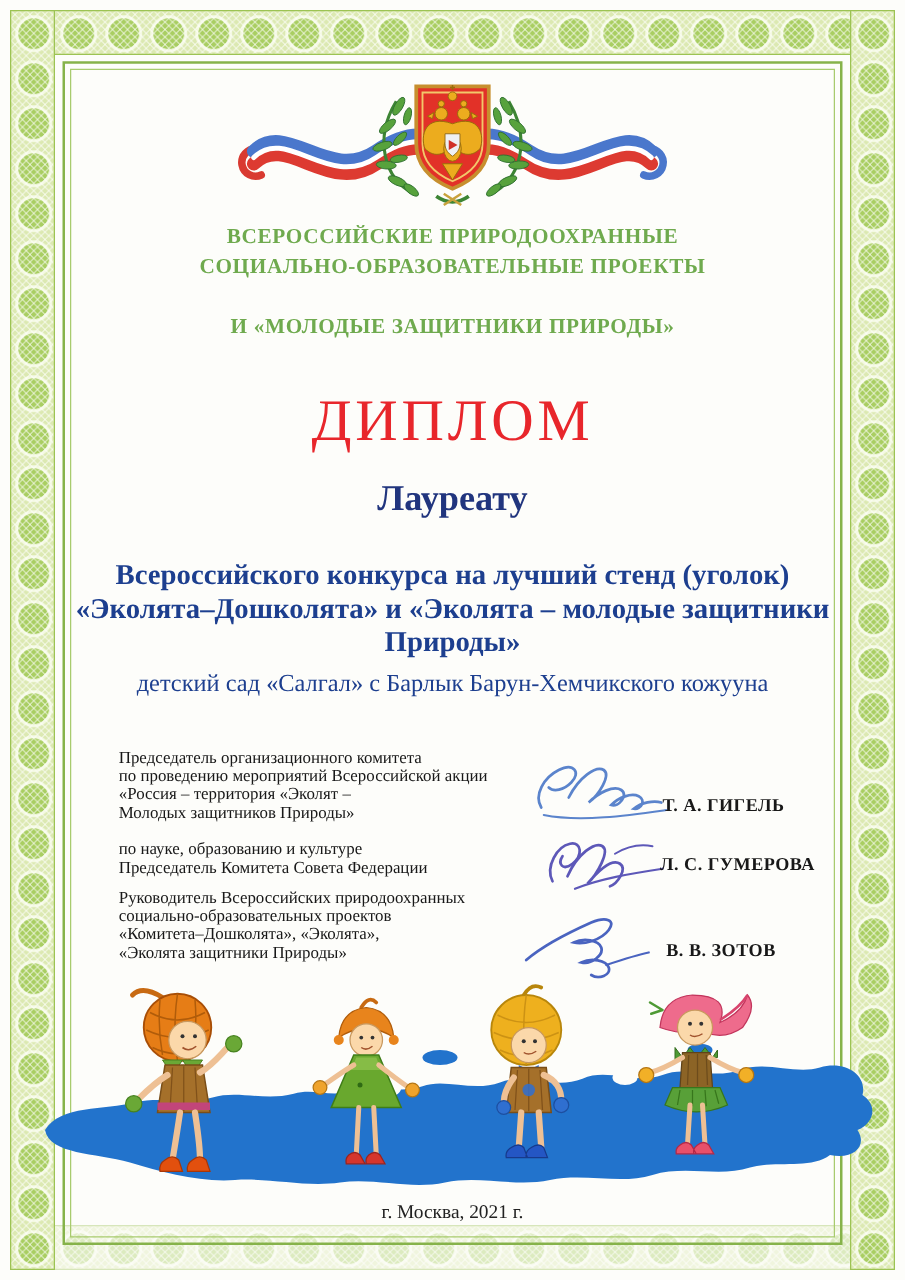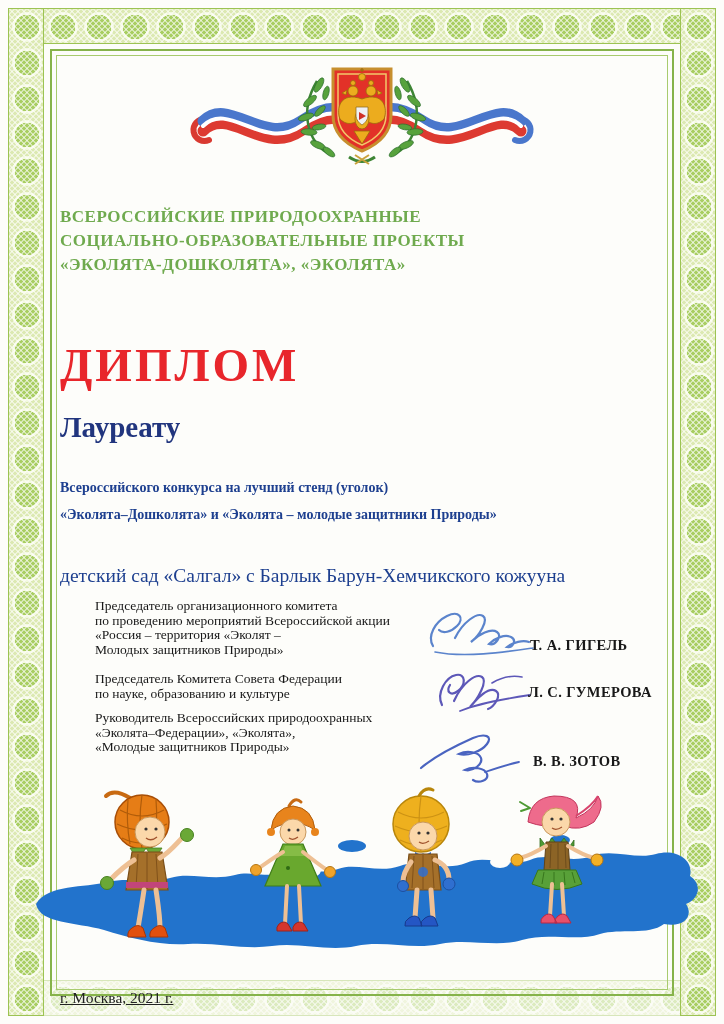--- a/index.html
+++ b/index.html
@@ -22,33 +22,33 @@
     box-sizing:border-box;
   }
   .band-top{left:8px;top:8px;width:708px;height:36px;}
   .band-left{left:8px;top:8px;width:36px;height:1008px;}
   .band-right{left:680px;top:8px;width:36px;height:1008px;}
   .band-bottom{left:8px;top:980px;width:708px;height:36px;opacity:.38;}
   .frame-outer{position:absolute;left:50px;top:49px;right:50px;bottom:28px;border:2px solid #86b34a;}
   .frame-inner{position:absolute;left:56px;top:55px;right:56px;bottom:34px;border:1px solid #a8cb6e;}
 
   
-  .tcenter{position:absolute;left:60px;width:604px;margin-top:28px;}
+  .tcenter{position:absolute;left:60px;width:604px;text-align:center;}
   .header-green{top:177px;font-weight:bold;font-size:17px;line-height:24px;
     letter-spacing:.5px;color:var(--header-green,#6faa4e);}
-  .diploma-title{top:310px;font-weight:bold;font-size:47px;letter-spacing:3px;
+  .diploma-title{top:310px;font-weight:normal;font-size:47px;letter-spacing:3px;
     color:var(--diploma-red,#e8262b);}
   .laureate{top:383px;font-weight:bold;font-size:29px;color:var(--text-navy,#21357e);}
-  .award{top:446px;font-weight:bold;font-size:14px;line-height:27px;color:var(--award-blue,#1d3f8f);}
+  .award{top:446px;font-weight:bold;font-size:23px;line-height:27px;color:var(--award-blue,#1d3f8f);}
   .org{top:512px;font-size:19.5px;line-height:24px;color:var(--award-blue,#2143a0);}
 
   .sig-title{position:absolute;left:95px;width:360px;font-size:13.5px;line-height:14.6px;color:#181818;}
   .sig-name{position:absolute;font-weight:bold;font-size:14.5px;letter-spacing:.4px;color:#181818;white-space:nowrap;}
   .sig-svg{position:absolute;}
-  .footer{top:961px;font-size:15.5px;color:#222;text-decoration:underline;}
+  .footer{top:961px;font-size:15.5px;color:#222;}
 
   .emblem{position:absolute;left:189px;top:57px;}
   .mascots{position:absolute;left:0;top:780px;}
 </style>
 </head>
 <body>
 
 <div class="page">
 
   <div class="band band-top"></div>
@@ -113,21 +113,21 @@
         <circle cx="173" cy="20" r="3.5"></circle>
         <path d="M173 15 v-4 M171 13 h4" fill="none" stroke-width="1.2"></path>
       </g>
       <path d="M167 50 h12 v8 c0 5 -3 8 -6 10 c-3 -2 -6 -5 -6 -10 z" fill="#eef0f4" stroke="#98701a" stroke-width=".8"></path>
       <path d="M170 55 l7 4 -7 4 z" fill="#d03028"></path>
     </g>
   </svg>
 
   <div class="tcenter header-green">ВСЕРОССИЙСКИЕ ПРИРОДООХРАННЫЕ</div>
   <div class="tcenter header-green" style="top:201px">СОЦИАЛЬНО-ОБРАЗОВАТЕЛЬНЫЕ ПРОЕКТЫ</div>
-  <div class="tcenter header-green" style="top:225px">«ЭКОЛЯТА-ДОШКОЛЯТА», «ЭКОЛЯТА»</div>
+  <div class="tcenter header-green" style="top:249px">И «МОЛОДЫЕ ЗАЩИТНИКИ ПРИРОДЫ»</div>
 
   <div class="tcenter diploma-title">ДИПЛОМ</div>
   <div class="tcenter laureate">Лауреату</div>
 
   <div class="tcenter award">Всероссийского конкурса на лучший стенд (уголок)</div>
   <div class="tcenter award" style="top:473px">«Эколята–Дошколята» и «Эколята – молодые защитники Природы»</div>
 
   <div class="tcenter org" style="top:536px">детский сад «Салгал» с Барлык Барун-Хемчикского кожууна</div>
 
   <div class="sig-title" style="top:599px">
@@ -137,35 +137,36 @@
     <div>Молодых защитников Природы»</div>
   </div>
   <svg class="sig-svg" style="left:425px;top:602px" width="115" height="62" viewBox="0 0 115 62" fill="none" stroke="#5b84cc" stroke-linecap="round">
     <path d="M8 44 C2 34 10 20 22 14 C34 8 40 16 32 24 C26 30 18 32 14 28" stroke-width="2.2"></path>
     <path d="M30 36 C38 20 52 10 58 14 C64 18 54 34 46 40 C54 32 66 26 72 30 C78 34 70 44 64 42 C70 36 80 32 86 35 C92 38 88 46 82 45 C88 40 98 38 104 40" stroke-width="2.2"></path>
     <path d="M10 50 C40 56 80 50 108 46" stroke-width="1.6"></path>
   </svg>
   <div class="sig-name" style="left:530px;top:637px">Т. А. ГИГЕЛЬ</div>
 
   <div class="sig-title" style="top:672px">
+    <div>по науке, образованию и культуре</div>
     <div>Председатель Комитета Совета Федерации</div>
-    <div>по науке, образованию и культуре</div>
   </div>
   <svg class="sig-svg" style="left:432px;top:665px" width="105" height="52" viewBox="0 0 105 52" fill="none" stroke="#5d58b8" stroke-linecap="round">
     <path d="M10 40 C4 28 14 12 24 10 C34 8 34 20 26 26 C18 32 14 26 18 20" stroke-width="2.2"></path>
     <path d="M22 36 C30 18 44 8 50 12 C56 16 46 34 38 42 C48 30 58 22 64 26 C70 30 62 42 56 44" stroke-width="2.2"></path>
     <path d="M28 46 C48 38 72 34 98 30" stroke-width="1.8"></path>
     <path d="M60 18 C70 12 80 10 90 12" stroke-width="1.6"></path>
   </svg>
   <div class="sig-name" style="left:528px;top:684px">Л. С. ГУМЕРОВА</div>
 
   <div class="sig-title" style="top:711px">
     <div>Руководитель Всероссийских природоохранных</div>
-    <div>«Эколята–Федерации», «Эколята»,</div>
-    <div>«Молодые защитников Природы»</div>
+    <div>социально-образовательных проектов</div>
+    <div>«Комитета–Дошколята», «Эколята»,</div>
+    <div>«Эколята защитники Природы»</div>
   </div>
   <svg class="sig-svg" style="left:415px;top:728px" width="110" height="55" viewBox="0 0 110 55" fill="none" stroke="#4a64c0" stroke-linecap="round">
     <path d="M6 40 C20 28 40 18 58 10 C70 5 78 8 72 16 C66 24 52 28 44 26 C52 22 64 24 66 30 C68 36 58 44 50 42 C58 38 70 40 72 46 C74 52 64 56 58 52" stroke-width="2.2"></path>
     <path d="M70 44 C82 40 94 36 104 34" stroke-width="1.8"></path>
   </svg>
   <div class="sig-name" style="left:533px;top:753px">В. В. ЗОТОВ</div>
 
   <svg class="mascots" width="724" height="192" viewBox="0 0 724 192">
     <path d="M36 124 C48 104 84 108 108 102 C128 97 150 104 170 98 C190 92 212 101 235 95 C252 90 264 99 285 92 C300 86 318 96 338 89 C356 82 378 94 400 86 C420 78 444 92 466 83 C486 74 508 88 530 80 C548 72 570 84 592 76 C612 68 636 80 656 74 C676 68 694 80 690 96 C702 104 700 118 686 124 C694 136 684 148 664 144 C648 156 620 148 600 154 C576 162 548 152 522 160 C496 168 468 158 440 164 C412 170 384 160 356 166 C328 172 300 162 272 166 C244 170 216 162 188 164 C160 166 130 158 104 150 C76 142 40 144 36 124 Z" fill="#2273cc"></path>
     <ellipse cx="305" cy="90" rx="16" ry="9" fill="#fdfdfa"></ellipse>

